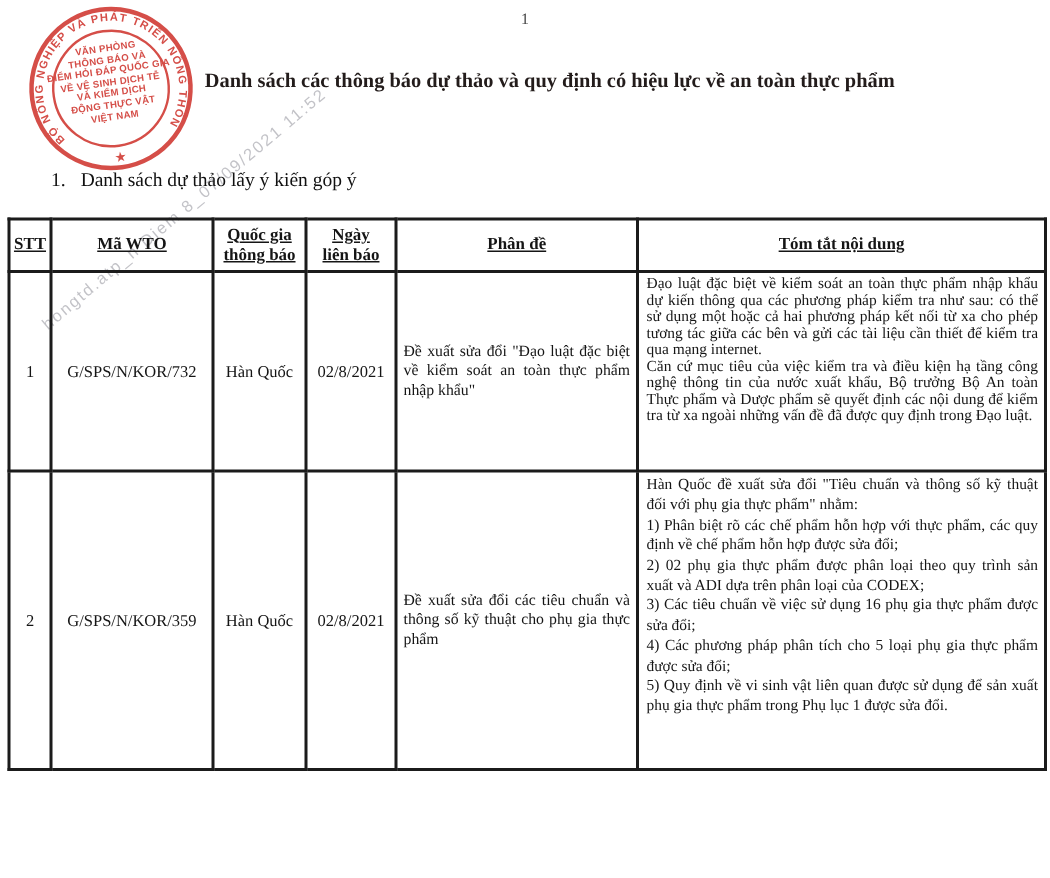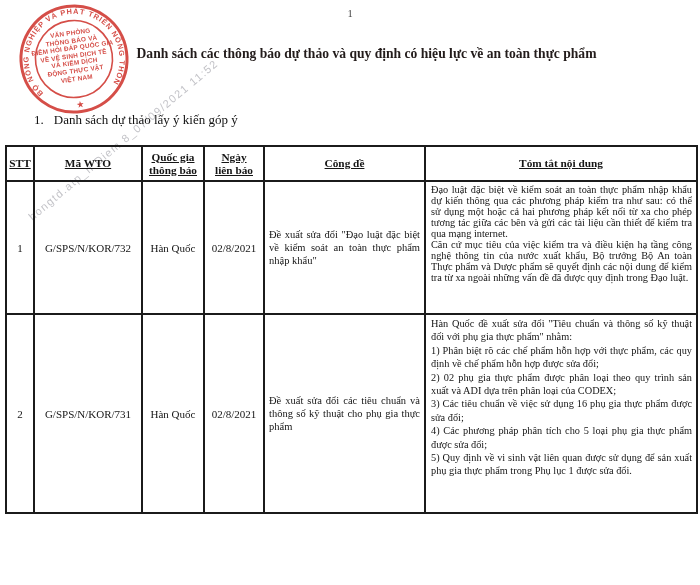--- a/index.html
+++ b/index.html
@@ -93,35 +93,35 @@
       <col style="width:272px">
   </colgroup>
   <tbody>
       <tr class="tr-head">
     <th>STT</th>
     <th>Mã WTO</th>
     <th>Quốc gia
 thông báo</th>
     <th>Ngày
 liên báo</th>
-    <th>Công đề</th>
+    <th>Phân đề</th>
     <th>Tóm tắt nội dung</th>
   </tr>
   <tr class="tr-r1">
     <td class="c-mid">1</td>
     <td class="c-mid">G/SPS/N/KOR/732</td>
     <td class="c-mid">Hàn Quốc</td>
     <td class="c-mid">02/8/2021</td>
     <td class="c-title">Đề xuất sửa đổi "Đạo luật đặc biệt về kiểm soát an toàn thực phẩm nhập khẩu"</td>
     <td class="c-sum">Đạo luật đặc biệt về kiểm soát an toàn thực phẩm nhập khẩu dự kiến thông qua các phương pháp kiểm tra như sau: có thể sử dụng một hoặc cả hai phương pháp kết nối từ xa cho phép tương tác giữa các bên và gửi các tài liệu cần thiết để kiểm tra qua mạng internet.
 Căn cứ mục tiêu của việc kiểm tra và điều kiện hạ tầng công nghệ thông tin của nước xuất khẩu, Bộ trưởng Bộ An toàn Thực phẩm và Dược phẩm sẽ quyết định các nội dung để kiểm tra từ xa ngoài những vấn đề đã được quy định trong Đạo luật.</td>
   </tr>
   <tr class="tr-r2">
     <td class="c-mid">2</td>
-    <td class="c-mid">G/SPS/N/KOR/731</td>
+    <td class="c-mid">G/SPS/N/KOR/359</td>
     <td class="c-mid">Hàn Quốc</td>
     <td class="c-mid">02/8/2021</td>
     <td class="c-title">Đề xuất sửa đổi các tiêu chuẩn và thông số kỹ thuật cho phụ gia thực phẩm</td>
     <td class="c-sum">Hàn Quốc đề xuất sửa đổi "Tiêu chuẩn và thông số kỹ thuật đối với phụ gia thực phẩm" nhằm:
 1) Phân biệt rõ các chế phẩm hỗn hợp với thực phẩm, các quy định về chế phẩm hỗn hợp được sửa đổi;
 2) 02 phụ gia thực phẩm được phân loại theo quy trình sản xuất và ADI dựa trên phân loại của CODEX;
 3) Các tiêu chuẩn về việc sử dụng 16 phụ gia thực phẩm được sửa đổi;
 4) Các phương pháp phân tích cho 5 loại phụ gia thực phẩm được sửa đổi;
 5) Quy định về vi sinh vật liên quan được sử dụng để sản xuất phụ gia thực phẩm trong Phụ lục 1 được sửa đổi.</td>
   </tr>

